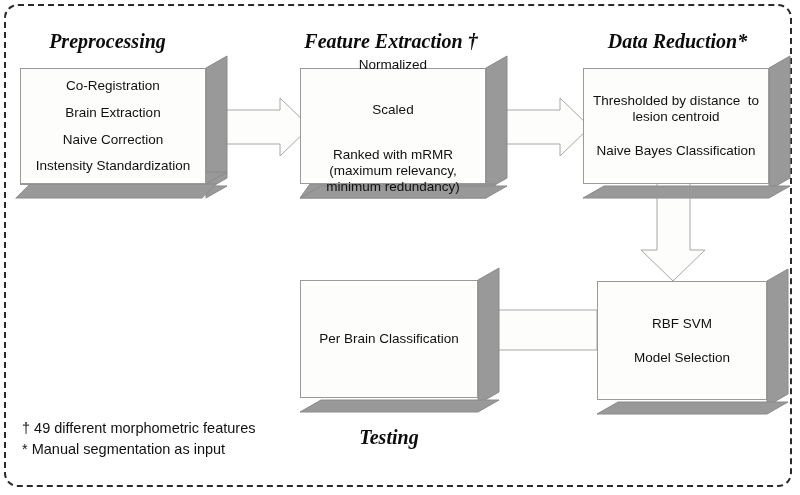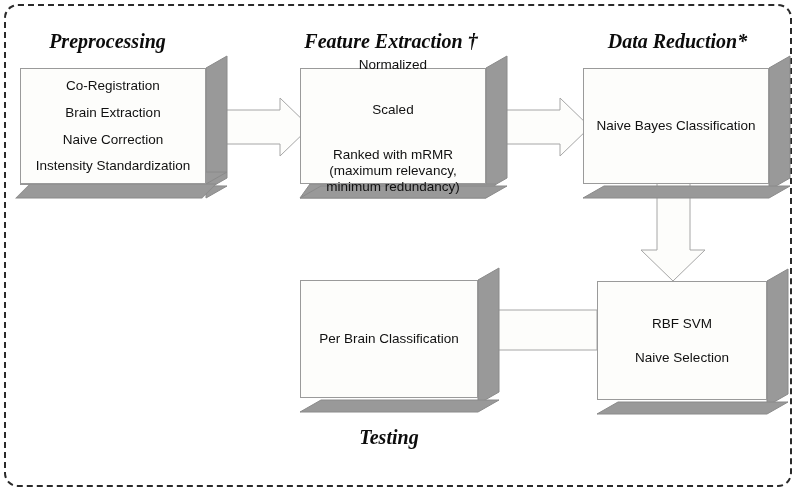--- a/index.html
+++ b/index.html
@@ -135,40 +135,42 @@
           <polygon points="0,0 21,-12 21,110 0,122" fill="#999999" stroke="#8a8a8a" stroke-width="1"></polygon>
         </svg>
     </div>
     <div class="bottom" style="left:0;top:116px;">
       <svg width="210" height="26">
           <polygon points="0,14 21,2 207,2 186,14" fill="#999999" stroke="#8a8a8a" stroke-width="1"></polygon>
         </svg>
     </div>
     <div class="face">
       <div class="box-lines" style="gap:18px;">
+        <div class="box-line">Thresholded by distance  to
+lesion centroid</div>
         <div class="box-line">Naive Bayes Classification</div>
       </div>
     </div>
   </div>
 
   <div class="box3d" style="left:597px;top:281px;width:170px;height:119px;">
     <div class="side" style="left:170px;top:0;">
       <svg width="22" height="136">
           <polygon points="0,0 21,-12 21,113 0,125" fill="#999999" stroke="#8a8a8a" stroke-width="1"></polygon>
         </svg>
     </div>
     <div class="bottom" style="left:0;top:119px;">
       <svg width="200" height="26">
           <polygon points="0,14 21,2 191,2 170,14" fill="#999999" stroke="#8a8a8a" stroke-width="1"></polygon>
         </svg>
     </div>
     <div class="face">
       <div class="box-lines" style="gap:18px;">
         <div class="box-line">RBF SVM</div>
-        <div class="box-line">Naive Selection</div>
+        <div class="box-line">Model Selection</div>
       </div>
     </div>
   </div>
 
 
   <div class="box3d" style="left:300px;top:280px;width:178px;height:118px;">
     <div class="side" style="left:178px;top:0;">
       <svg width="22" height="136">
           <polygon points="0,0 21,-12 21,112 0,124" fill="#999999" stroke="#8a8a8a" stroke-width="1"></polygon>
         </svg>
@@ -180,14 +182,18 @@
     </div>
     <div class="face">
       <div class="box-lines">
         <div class="box-line">Per Brain Classification</div>
       </div>
     </div>
   </div>
 
   <div class="heading" style="left:300px;top:418px;width:178px;margin-top:8px;">Testing</div>
 
+  <div class="footnotes">
+    <div>† 49 different morphometric features</div>
+    <div>* Manual segmentation as input</div>
+  </div>
 
 </div>
 
 </body></html>

